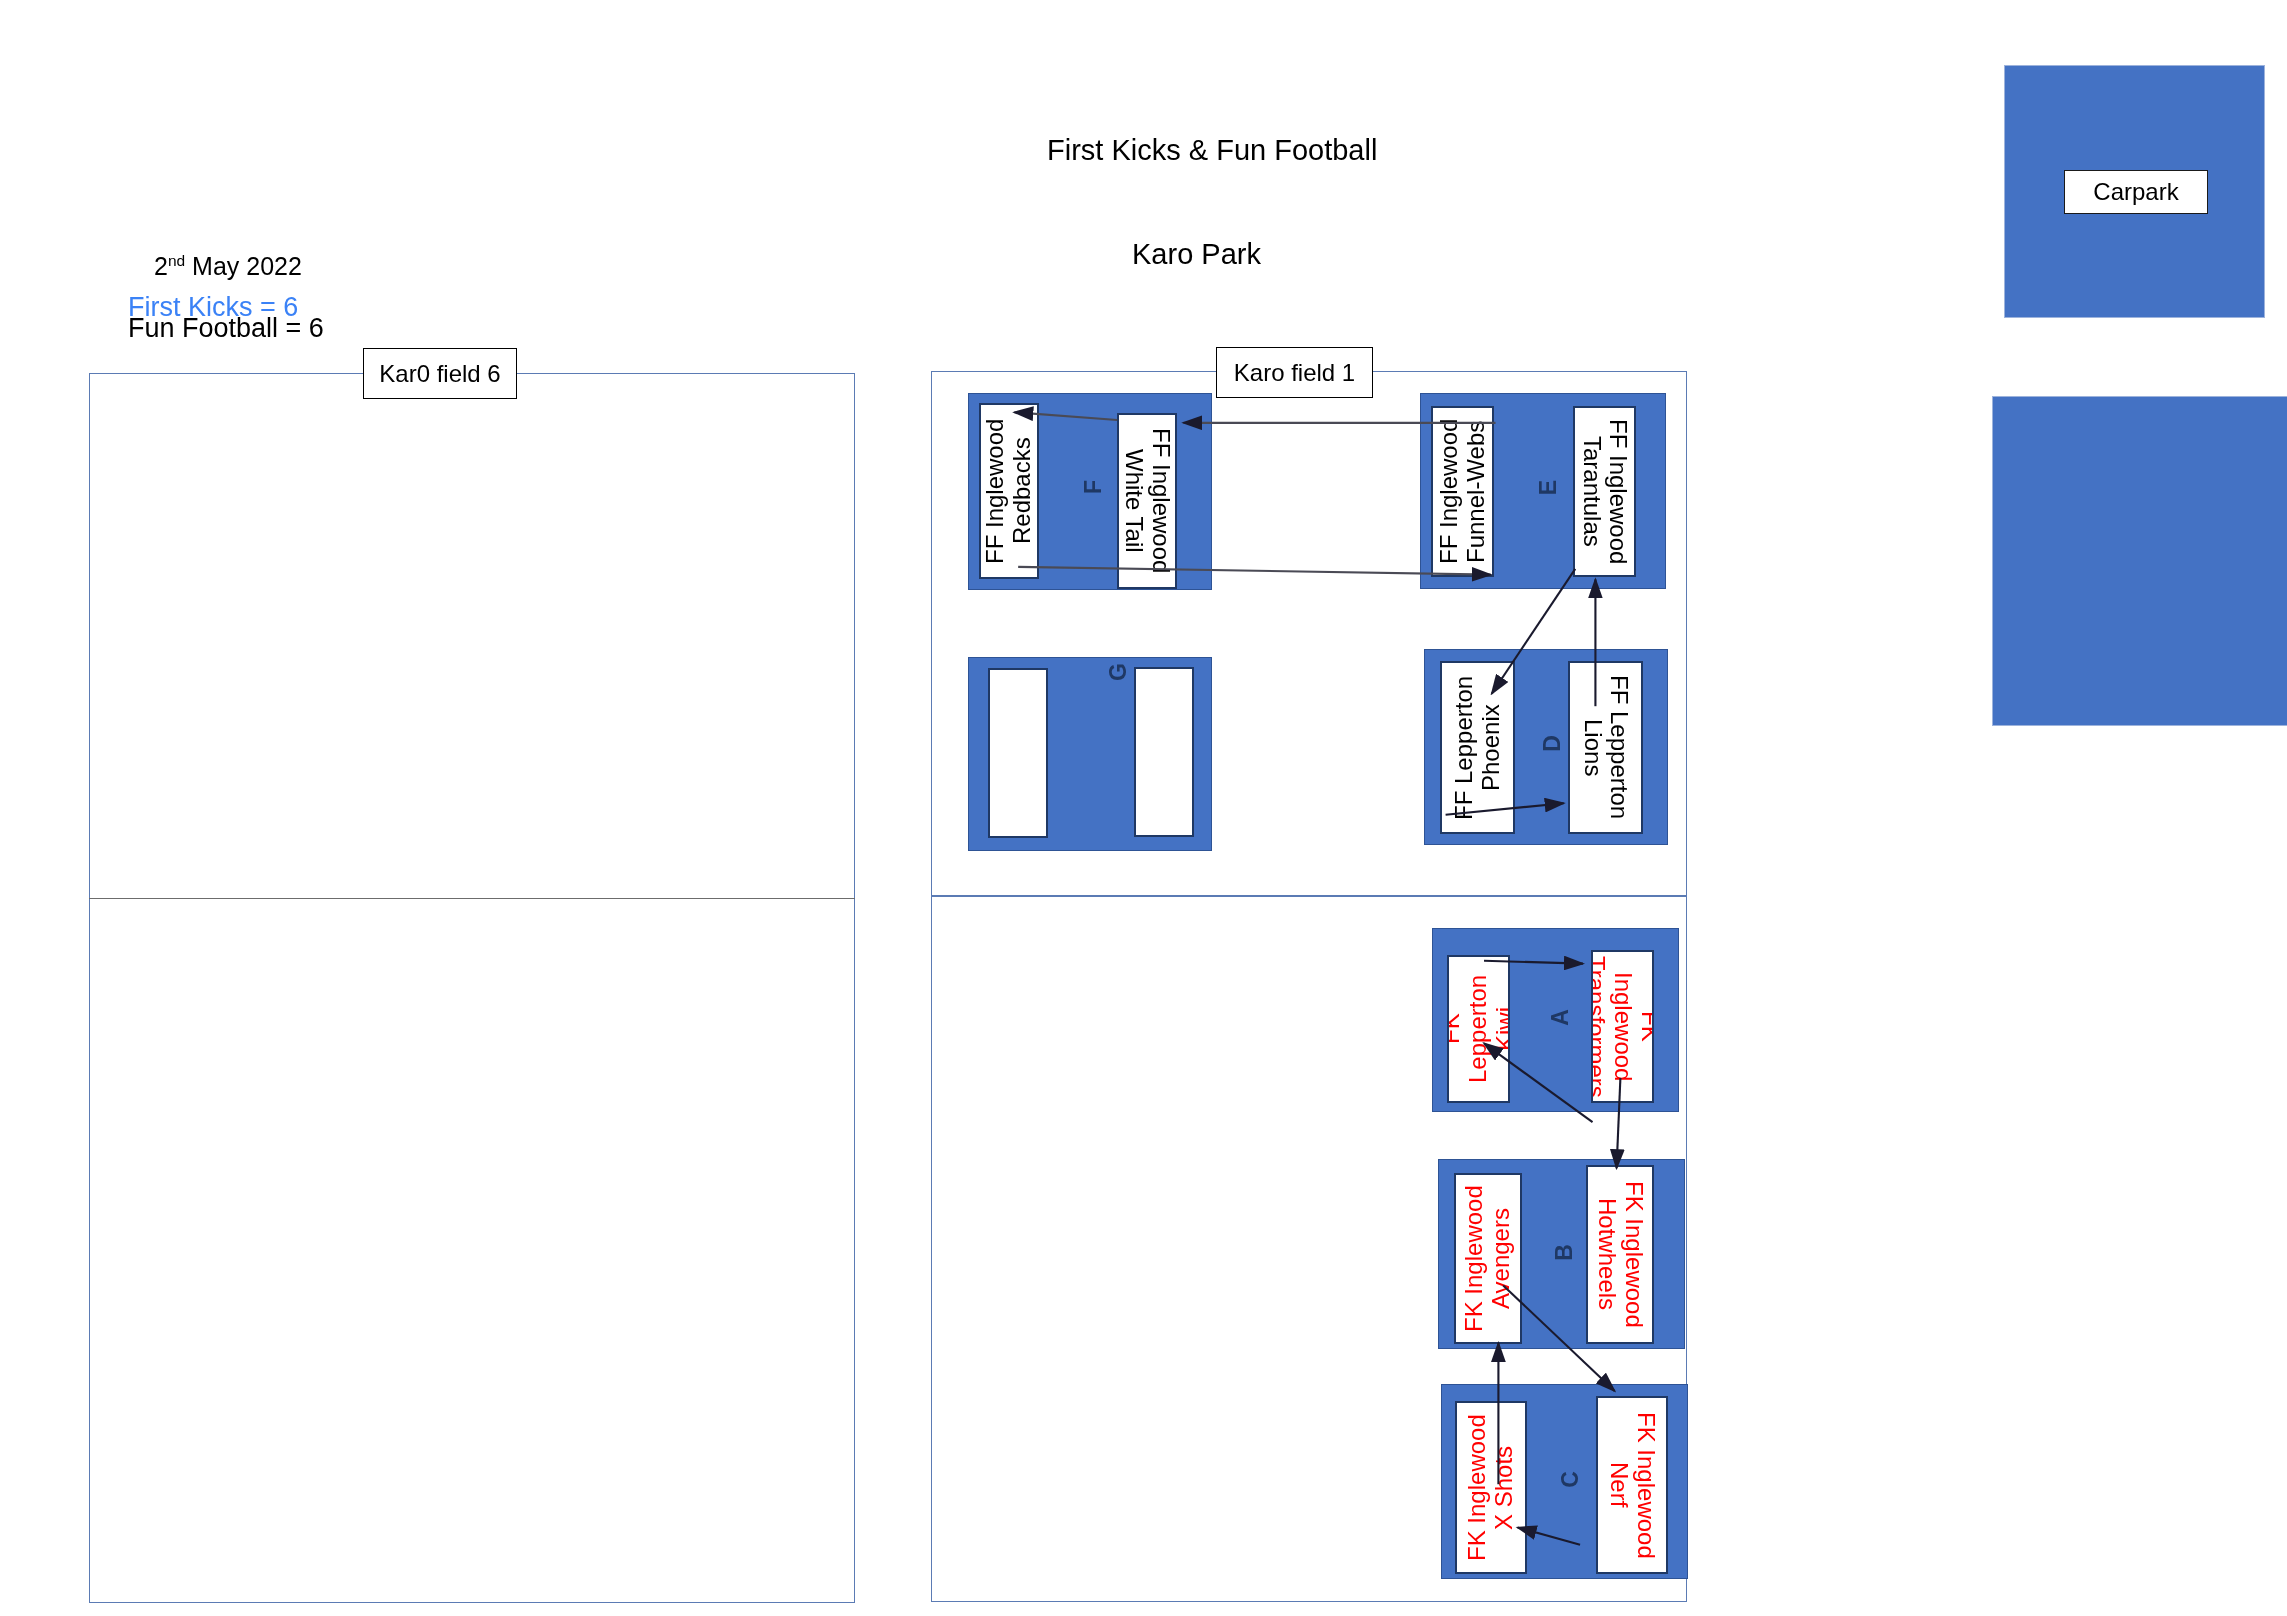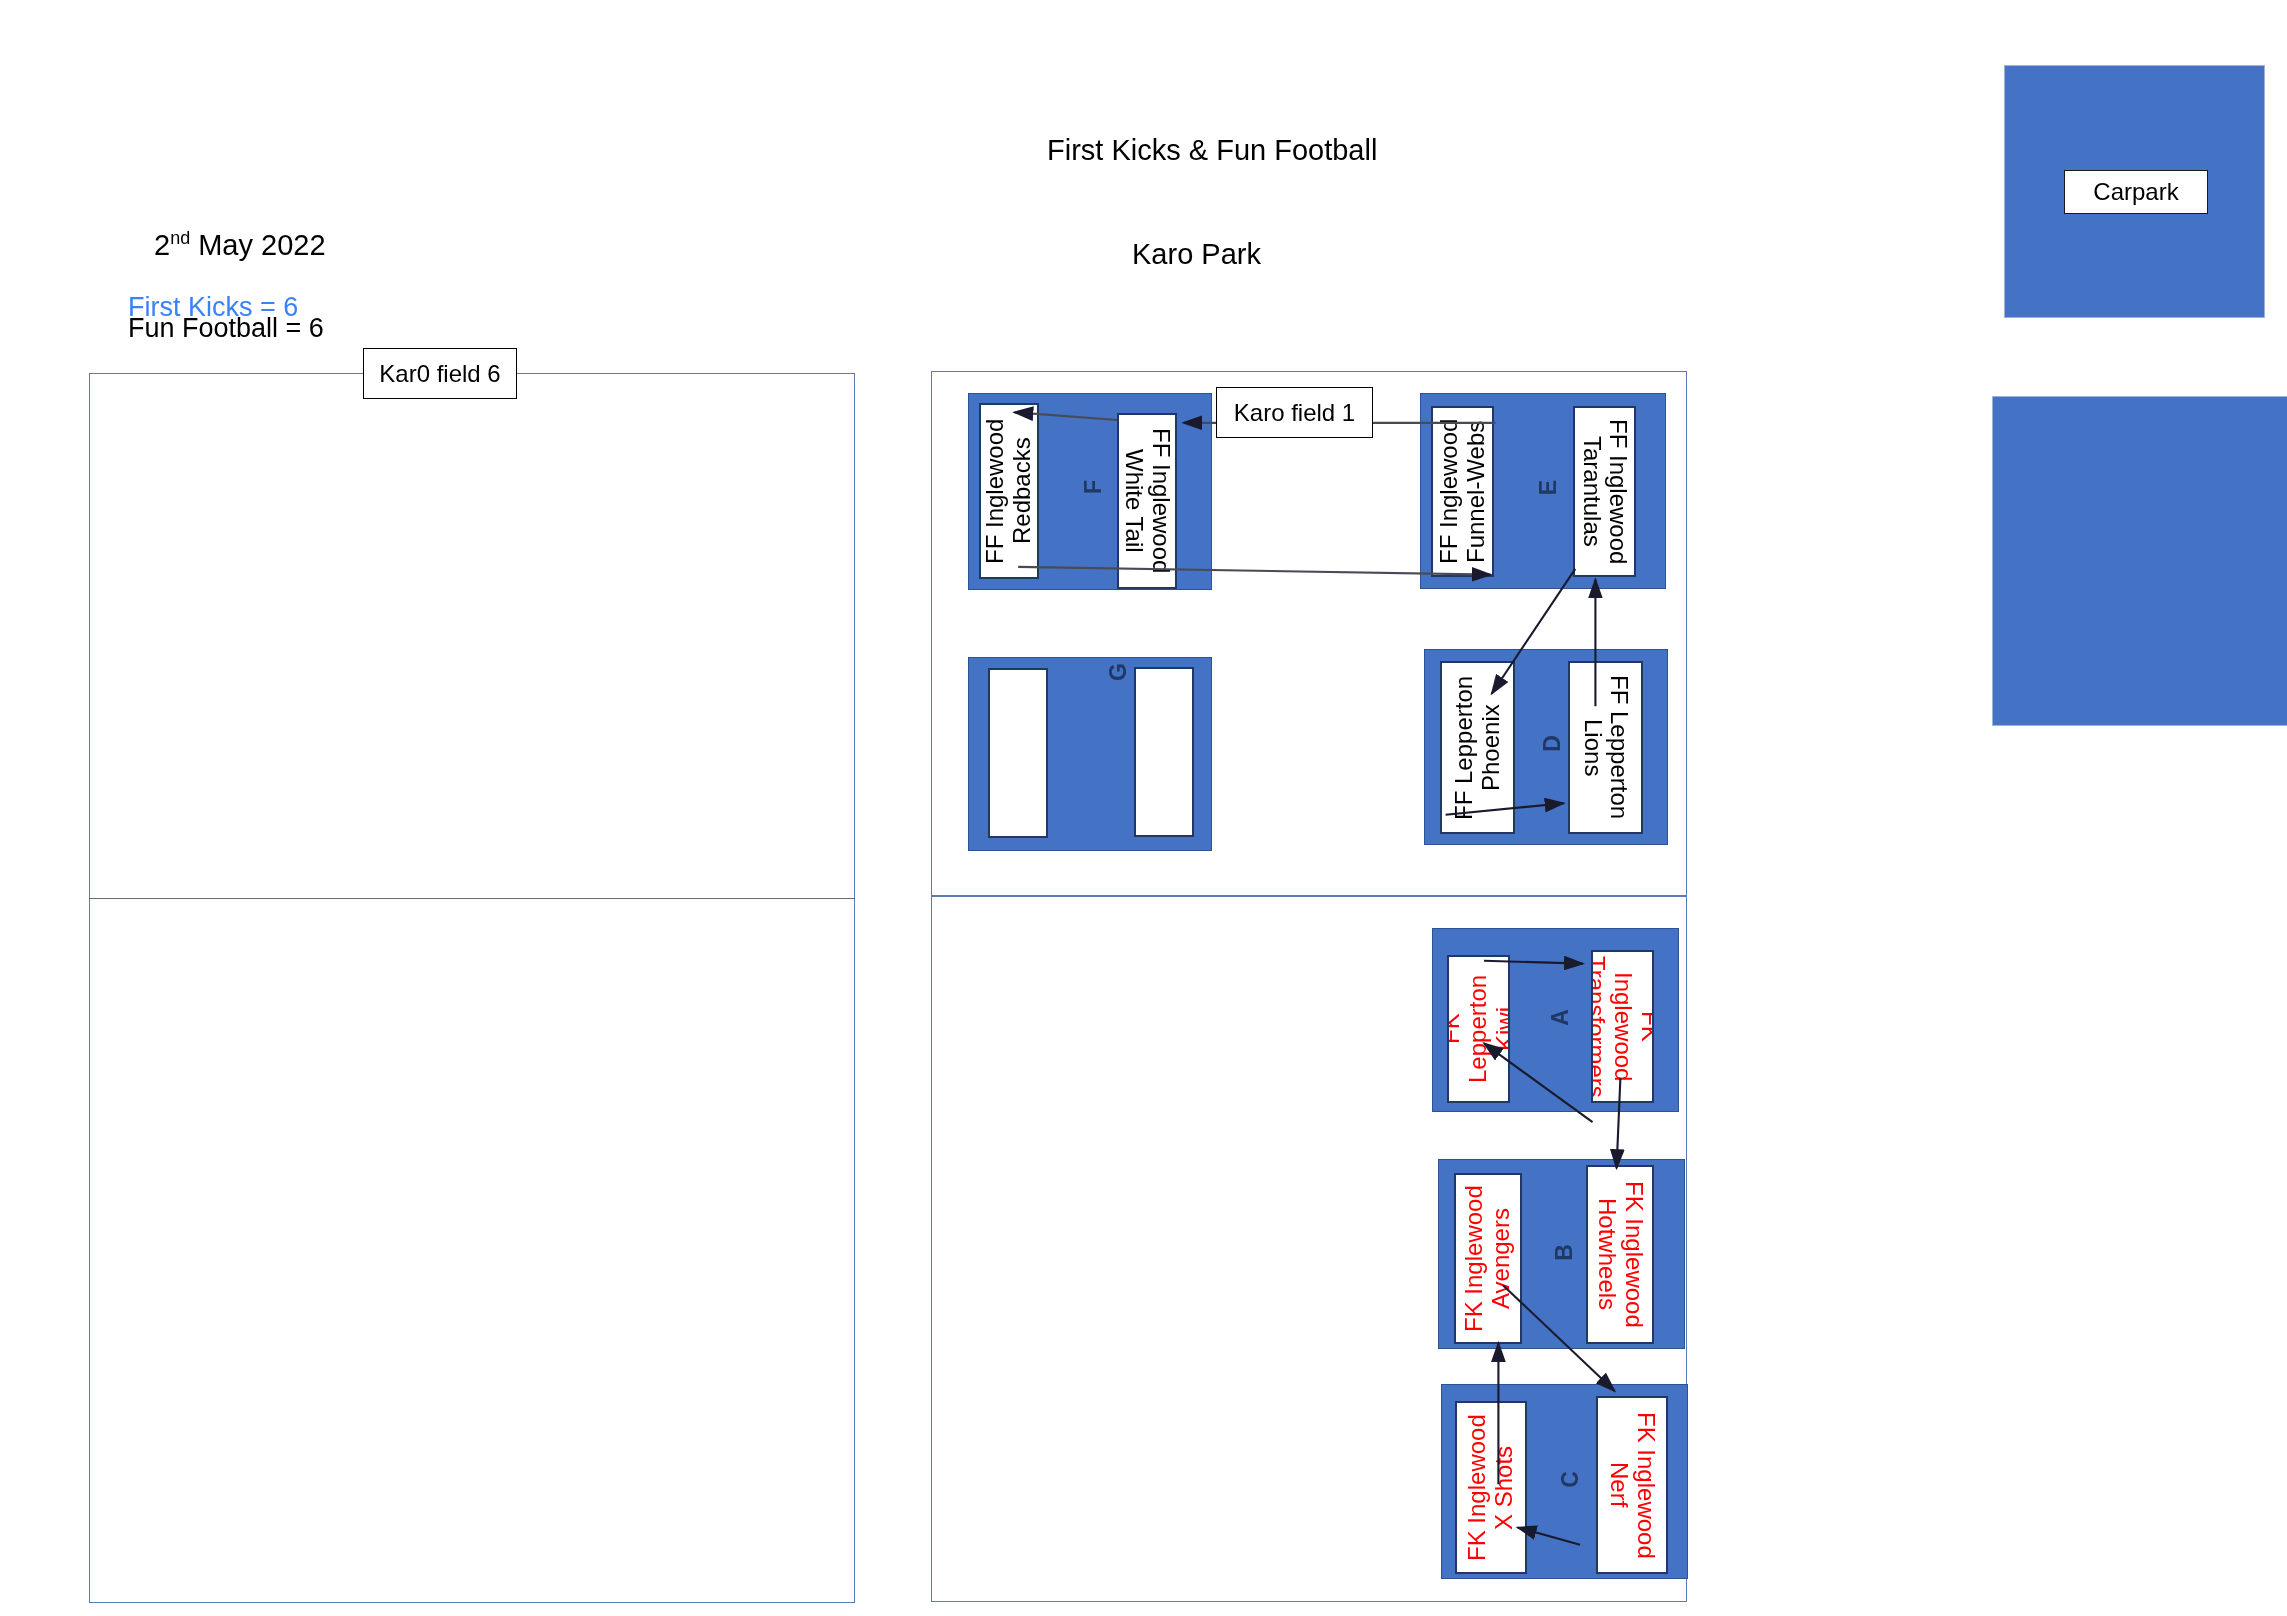--- a/index.html
+++ b/index.html
@@ -24,22 +24,22 @@
   .hdr-title {
     position: absolute;
     left: 1047px;
     top: 134px;
     font-size: 29px;
     white-space: nowrap;
   }
   .hdr-date {
     position: absolute;
     left: 154px;
-    top: 228px;
-    font-size: 29px;
+    top: 252px;
+    font-size: 25px;
     white-space: nowrap;
   }
   .hdr-date sup {
     font-size: 0.62em;
     vertical-align: super;
   }
   .hdr-park {
     position: absolute;
     left: 1132px;
     top: 238px;
@@ -175,21 +175,21 @@
 
   <div class="legend-fk">First Kicks = 6</div>
   <div class="legend-ff">Fun Football = 6</div>
 
   <div class="field-outline" style="left:89px; top:373px; width:766px; height:1230px;"></div>
   <div class="field-divider" style="left:89px; top:898px; width:766px;"></div>
   <div class="field-tag" style="left:363px; top:348px; width:154px; height:51px;">Kar0 field 6</div>
 
   <div class="field-outline" style="left:931px; top:371px; width:756px; height:525px;"></div>
   <div class="field-outline" style="left:931px; top:896px; width:756px; height:706px;"></div>
-  <div class="field-tag" style="left:1216px; top:347px; width:157px; height:51px;margin-top:40px;">Karo field 1</div>
+  <div class="field-tag" style="left:1216px; top:347px; width:157px; height:51px;">Karo field 1</div>
 
   <div class="zone" style="left:968px; top:393px; width:244px; height:197px;"></div>
   <div class="zone-letter" style="left:1082px; top:480px;">F</div>
   <div class="team-box ff rot-ccw" style="left:979px; top:403px; width:60px; height:176px;">
     <span class="team-label">FF Inglewood Redbacks</span>
   </div>
   <div class="team-box ff" style="left:1117px; top:413px; width:60px; height:176px;">
     <span class="team-label">FF Inglewood White Tail</span>
   </div>
 

